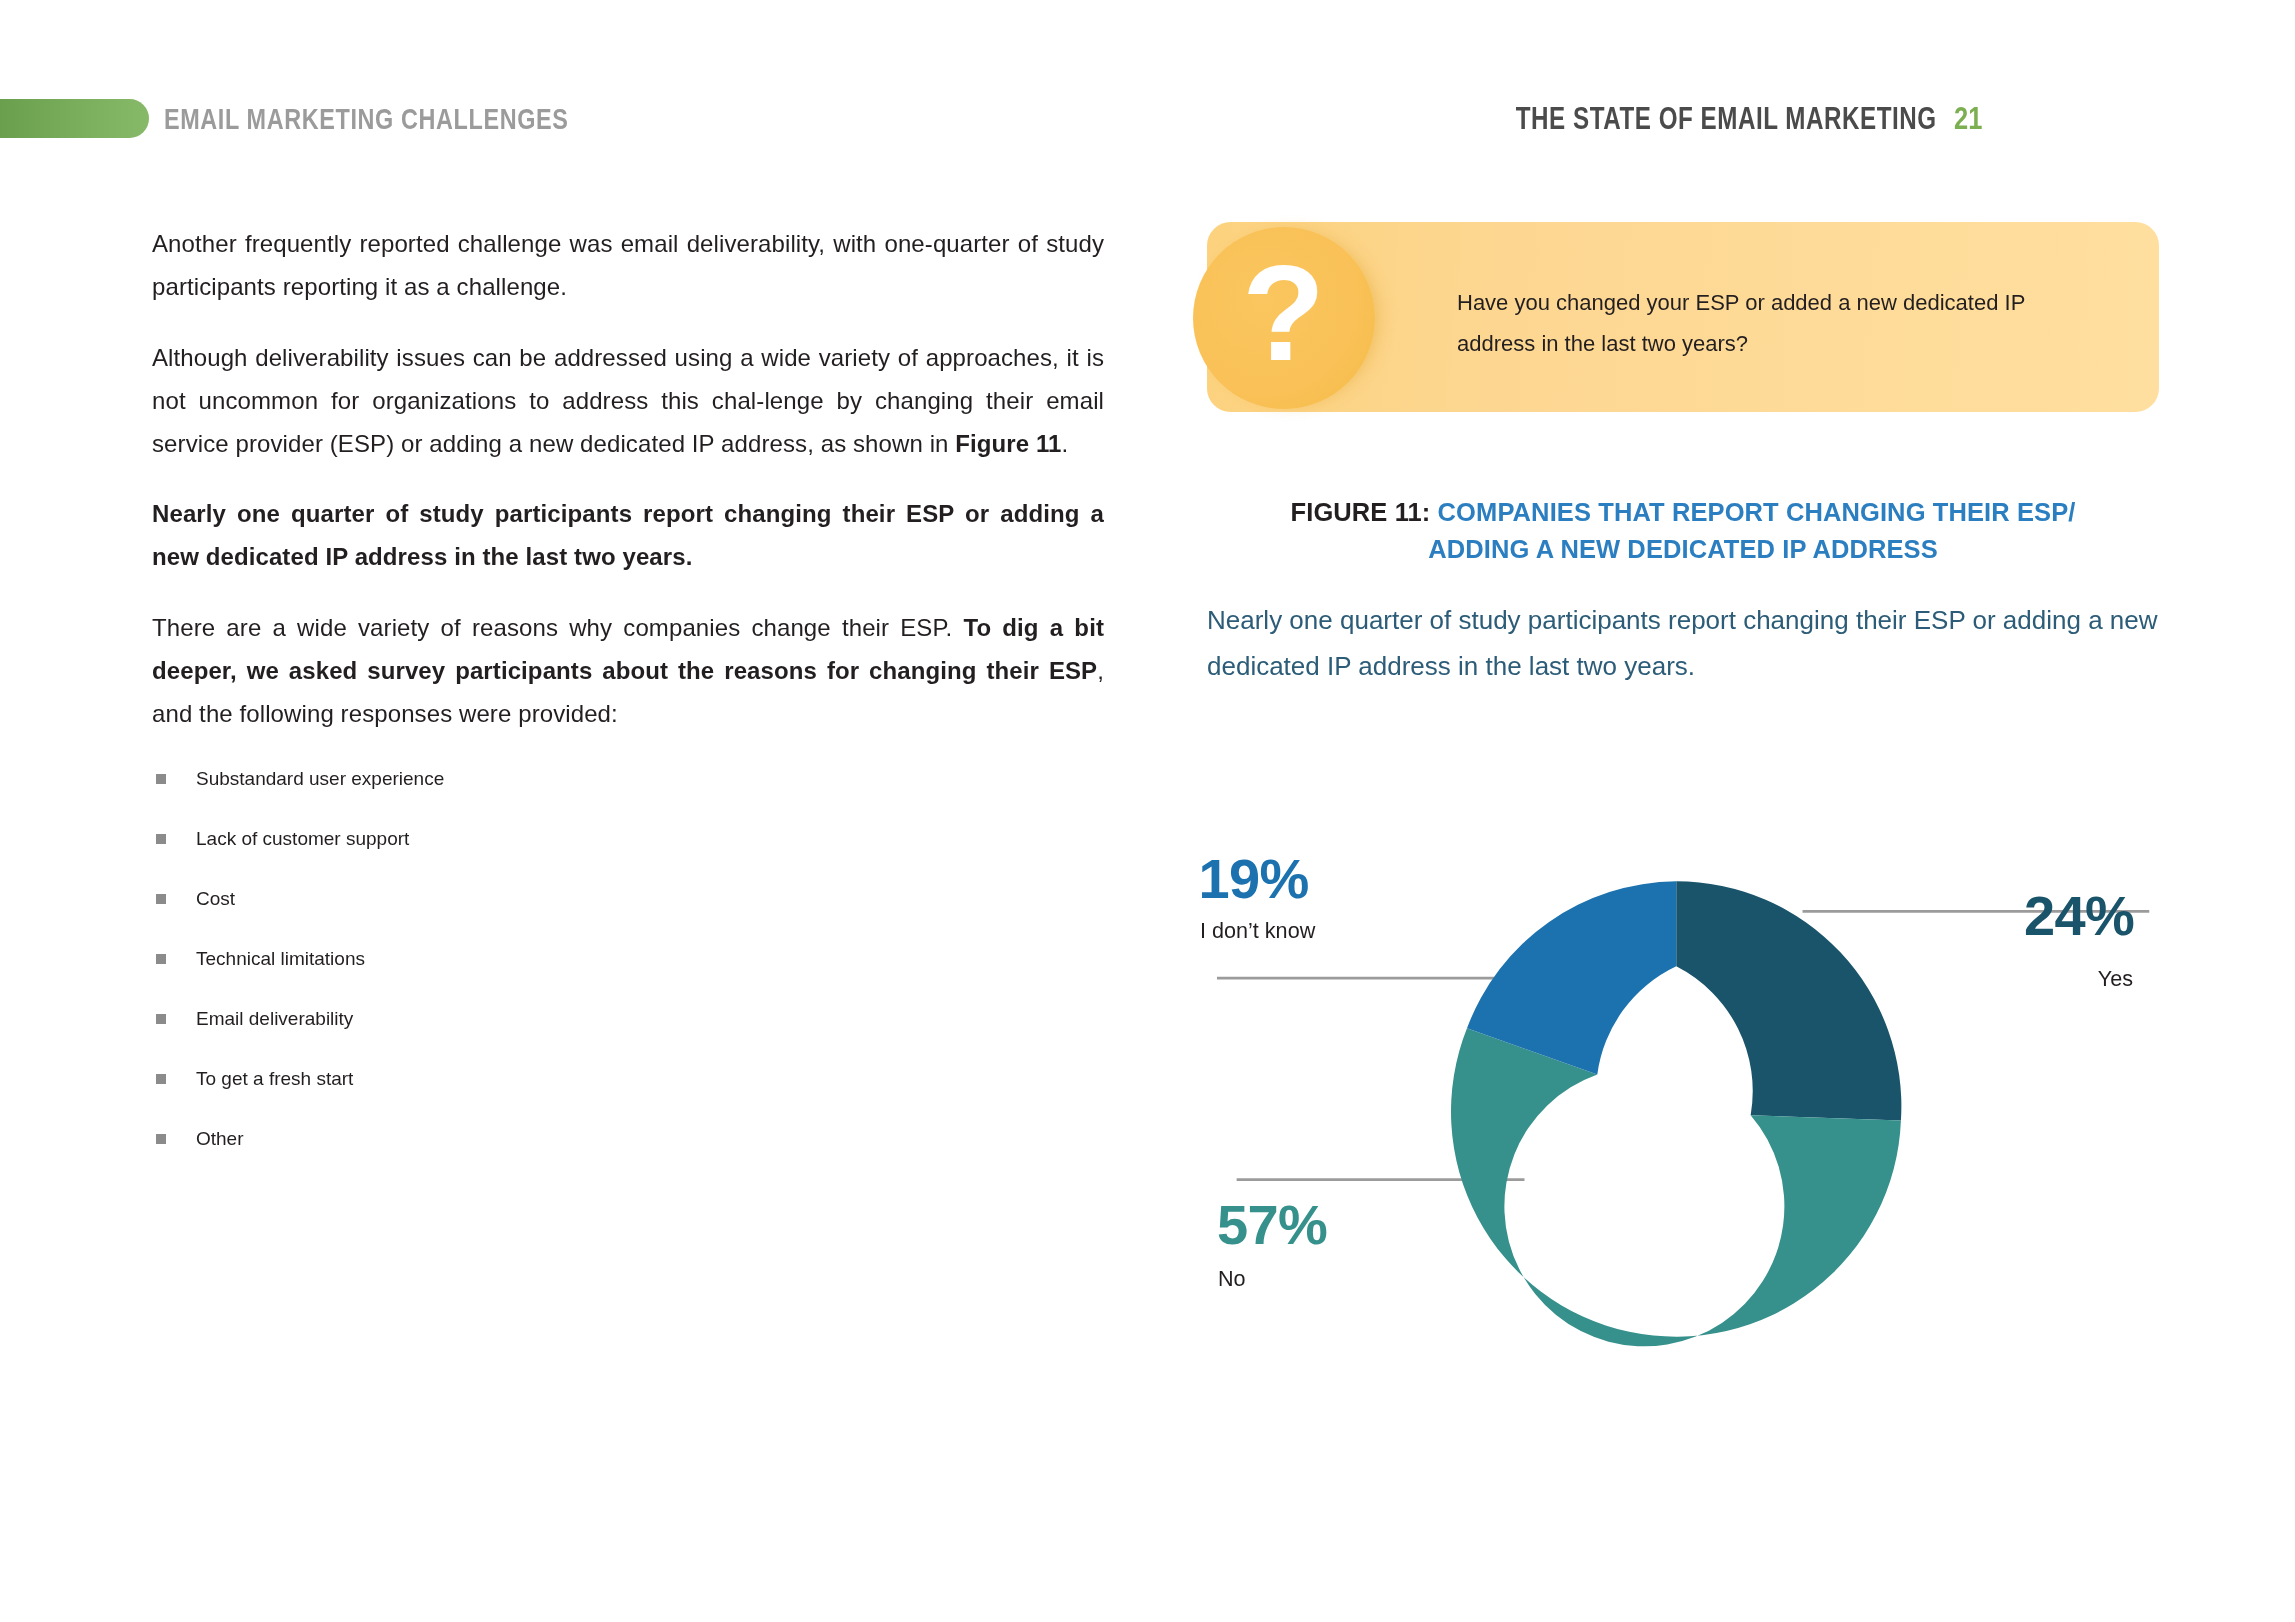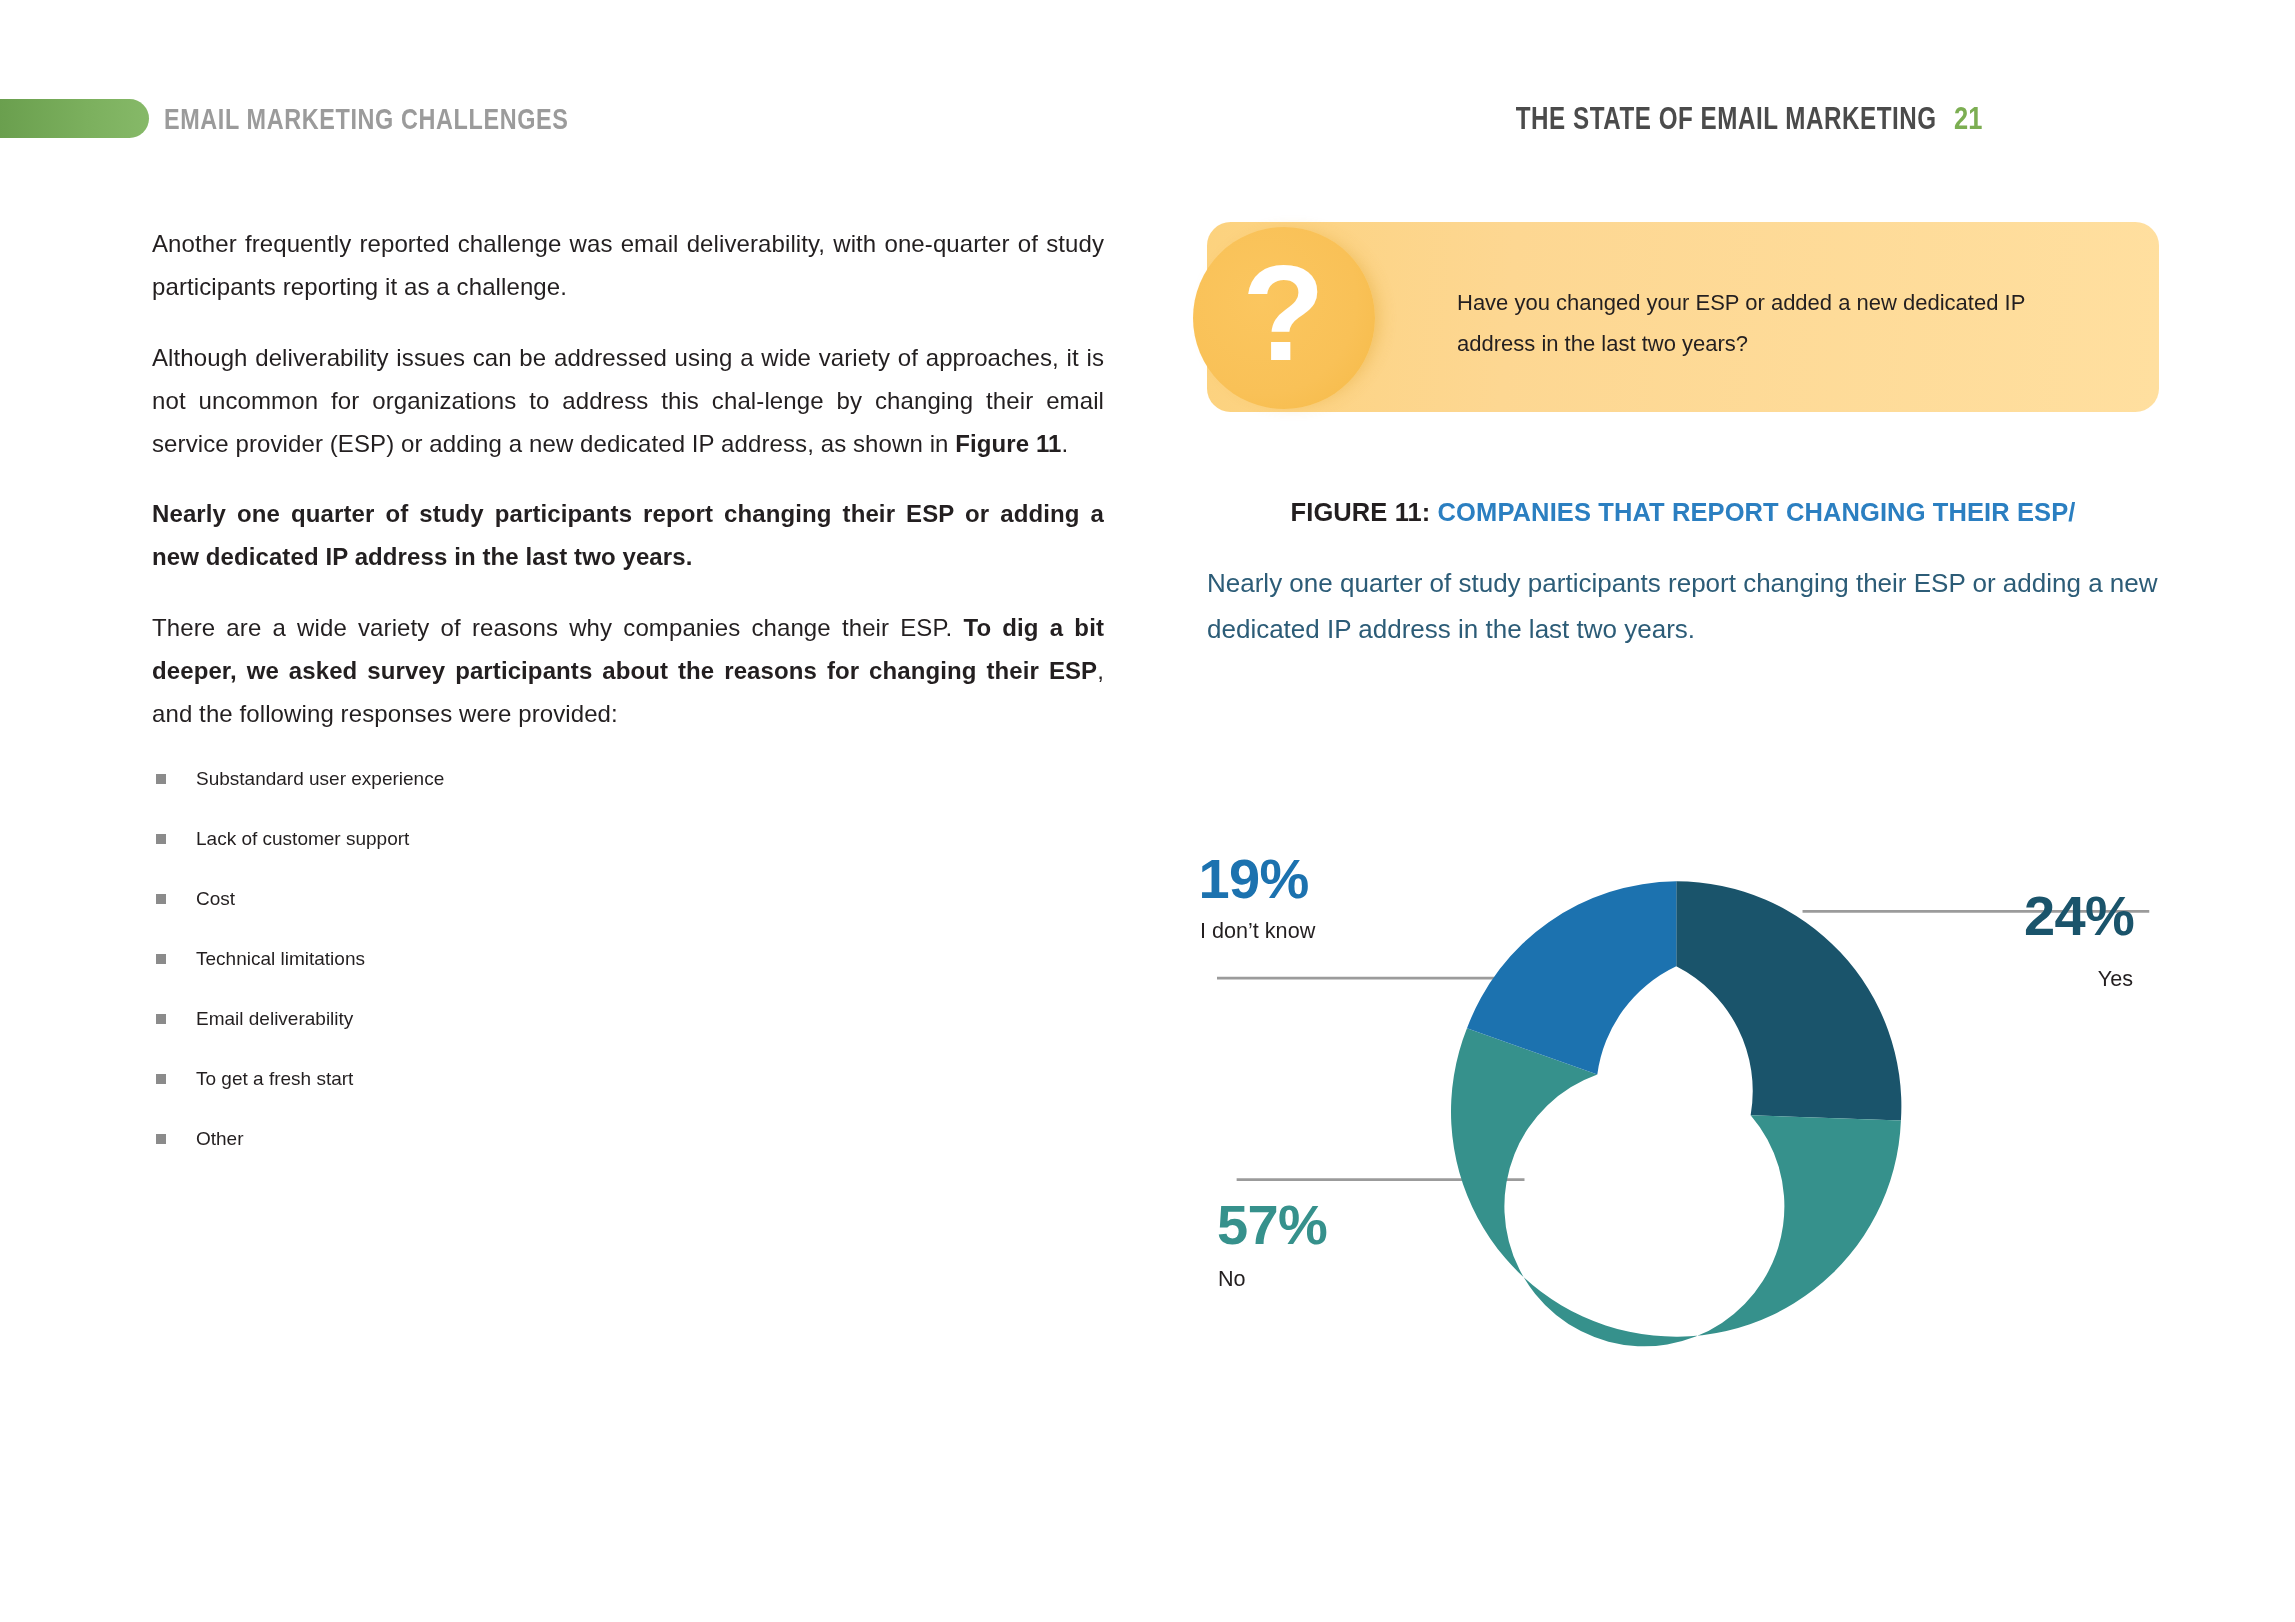--- a/index.html
+++ b/index.html
@@ -185,20 +185,21 @@
 
   <div id="question-callout">
     <div id="question-mark-circle">
       <div id="question-mark-glyph">?</div>
     </div>
     <div id="question-text">Have you changed your ESP or added a new dedicated IP address in the last two years?</div>
   </div>
 
   <div id="figure-heading-block">
     <div id="figure-heading-line1"><span class="fig-label">FIGURE 11:</span> <span class="fig-title">COMPANIES THAT REPORT CHANGING THEIR ESP/</span></div>
+    <div id="figure-heading-line2"><span class="fig-title">ADDING A NEW DEDICATED IP ADDRESS</span></div>
   </div>
 
   <div id="figure-caption">Nearly one quarter of study participants report changing their ESP or adding a new dedicated IP address in the last two years.</div>
 </div>
 
 <div id="donut-chart-area">
 
   <svg id="donut-svg" width="1021" height="543" viewBox="0 0 1560 830">
 
     <line x1="70" y1="205" x2="540" y2="205" stroke="#9b9b9b" stroke-width="4"></line>

